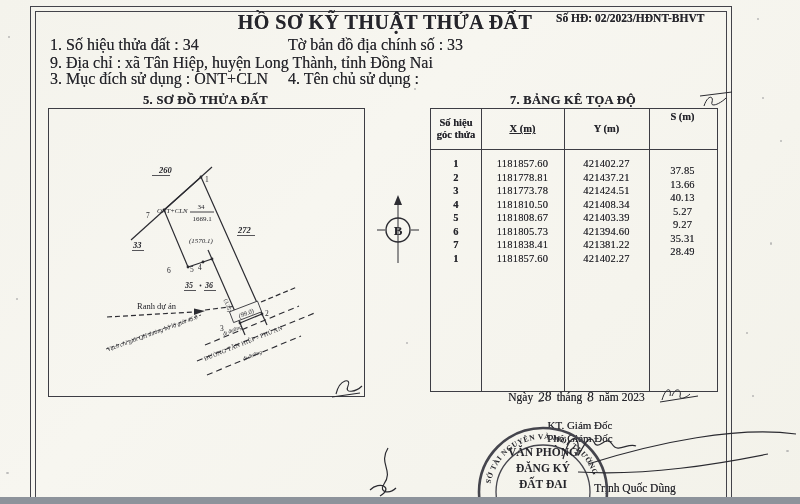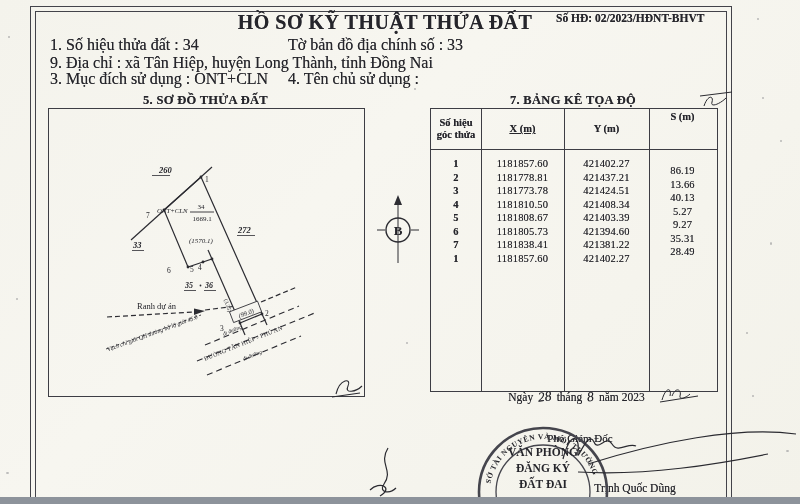--- a/index.html
+++ b/index.html
@@ -187,33 +187,34 @@
       <div>421402.27</div>
         <div>421437.21</div>
       <div>421424.51</div>
         <div>421408.34</div>
       <div>421403.39</div>
         <div>421394.60</div>
       <div>421381.22</div>
         <div>421402.27</div>
     </div>
     <div class="colstack ink" style="left:218px;top:55px;width:67px;">
-      <div>86.19</div>
+      <div>37.85</div>
         <div>13.66</div>
       <div>40.13</div>
         <div>5.27</div>
       <div>9.27</div>
         <div>35.31</div>
       <div>28.49</div>
     </div>
   </div>
 
   <div class="abs dateline ink">
     <span class="w">Ngày</span><span class="hand">28</span><span class="w">tháng</span><span class="hand">8</span><span class="w">năm</span><span>2023</span>
   </div>
+  <div class="abs center-sm ink" style="left:430px;top:419px;width:300px;">KT. Giám Đốc</div>
   <div class="abs center-sm ink" style="left:430px;top:432px;width:300px;">Phó Giám Đốc</div>
   <div class="abs ink" style="left:555px;top:482px;width:160px;text-align:center;font-size:11.5px;">Trịnh Quốc Dũng</div>
 
   <svg class="abs" style="left:468px;top:424px;" width="150" height="80">
     <circle cx="75" cy="68" r="64" fill="none" stroke="#45454d" stroke-width="2.6"></circle>
     <circle cx="75" cy="68" r="47" fill="none" stroke="#45454d" stroke-width="1.3"></circle>
     <defs>
         <path id="ringArc" d="M 22,68 A 53,53 0 0 1 128,68"></path>
       </defs>
     <text font-size="7.5" font-weight="bold" letter-spacing=".6" fill="#45454d">

